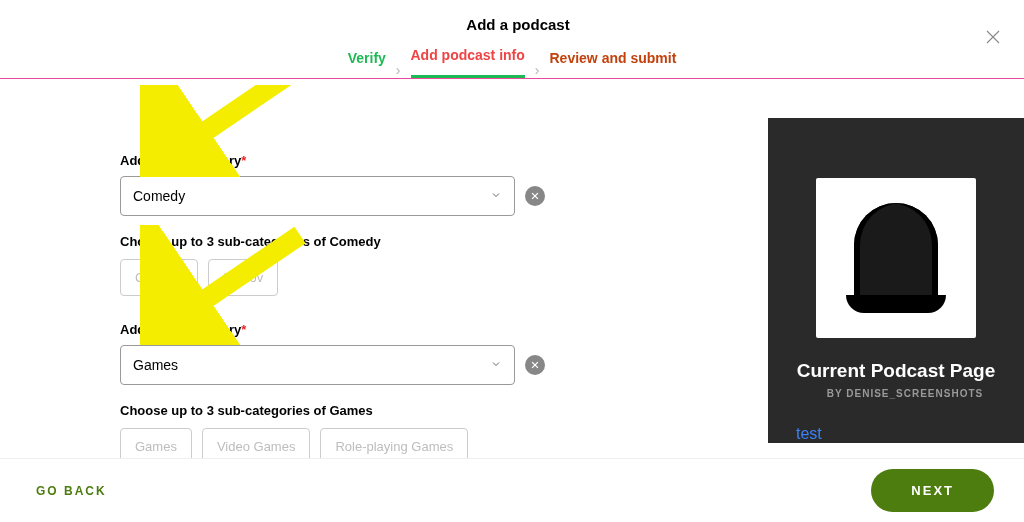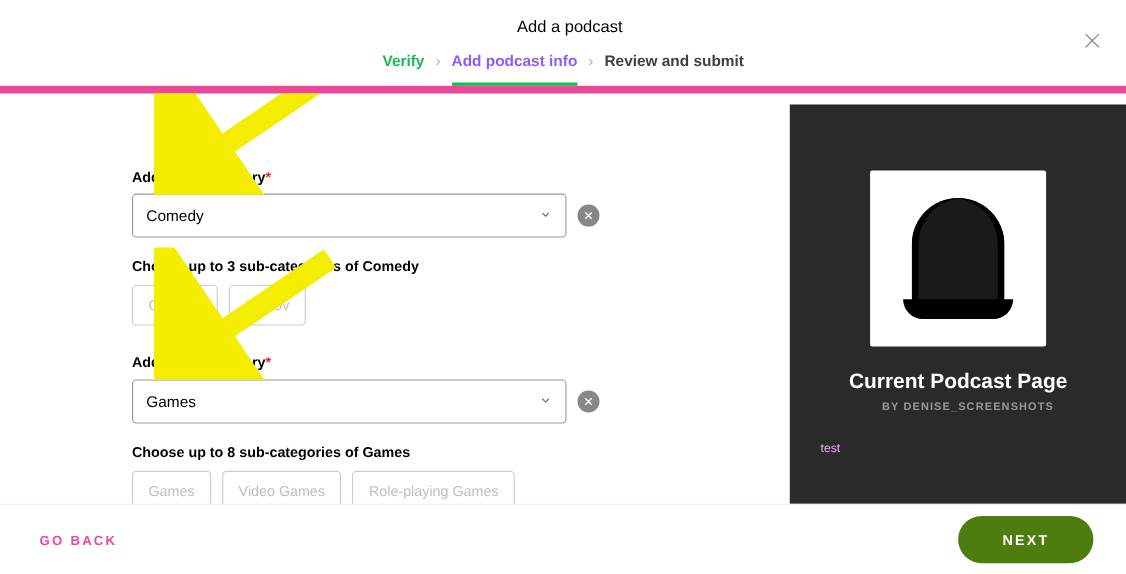--- a/index.html
+++ b/index.html
@@ -1,31 +1,31 @@
 <!DOCTYPE html>
 <html><head>
 <meta charset="utf-8">
 <style>
   * { box-sizing: border-box; margin: 0; padding: 0; }
   body { font-family: -apple-system, Helvetica, Arial, sans-serif; background:#fff; color:#000; width:1024px; height:522px; overflow:hidden; position:relative; }
 
   .header { text-align:center; padding:16px 0 0 0; position:relative; }
-  .title { font-size:15px; font-weight:400;padding-left:12px; }
+  .title { font-size:15px; font-weight:700;padding-left:12px; }
   .close { position:absolute; right:22px; top:28px; cursor:pointer; }
   .close svg { width:18px; height:18px; stroke:#888; }
 
-  .steps { display:flex; justify-content:center; gap:10px; margin-top:14px; font-size:14px; font-weight:700; border-bottom:7px solid #ec4899; padding-bottom:0; }
-  .step { color:#404040; padding-bottom:12px; }
+  .steps { display:flex; justify-content:center; gap:10px; margin-top:14px; font-size:14px; font-weight:700; border-bottom:1px solid #ec4899; padding-bottom:0;align-items:flex-end; }
+  .step { color:#c2410c; padding-bottom:12px; }
   .step.done { color:#1db954; }
-  .step.active { color:#8b5cf6; border-bottom:3px solid #1db954; }
+  .step.active { color:#ef4444; border-bottom:3px solid #1db954; }
   .chev { color:#b3b3b3; font-weight:400; }
 
-  .main { display:flex; height:392px; }
+  .main { display:flex; height:392px;align-items:center; }
   .left { flex:1; padding:50px 20px 0 120px; overflow:hidden; position:relative; }
-  .right { width:306px; background:#2a2a2a; color:#fff; margin-top:10px; display:flex; flex-direction:column; align-items:center; padding-top:60px; position:relative; }
+  .right { width:256px; background:#2a2a2a; color:#fff; margin-top:10px; display:flex; flex-direction:column; align-items:center; padding-top:60px; position:relative; }
 
   .field-label { font-size:13px; font-weight:700; margin:18px 0 8px 0; }
   .field-label .req { color:#e22; }
 
   .select-row { display:flex; align-items:center; gap:10px; }
   .select { width:395px; height:40px; border:1px solid #999; border-radius:4px; padding:0 12px; display:flex; align-items:center; justify-content:space-between; font-size:14px; cursor:pointer; }
   .select .caret svg { width:12px; height:12px; stroke:#666; }
   .remove { width:20px; height:20px; border-radius:50%; background:#878787; color:#fff; display:flex; align-items:center; justify-content:center; cursor:pointer; }
   .remove svg { width:10px; height:10px; stroke:#fff; }
 
@@ -33,24 +33,24 @@
   .chips { display:flex; gap:10px; }
   .chip { border:1px solid #ccc; border-radius:4px; padding:10px 14px; font-size:13px; color:#bdbdbd; cursor:pointer; }
 
   .cover { width:160px; height:160px; background:#fff; display:flex; align-items:center; justify-content:center; border-radius:2px; }
   .mic-shape { width:100px; height:110px; position:relative; }
   .mic-shape::before { content:""; position:absolute; left:8px; top:0; right:8px; bottom:10px; background:#1a1a1a; border-radius:50px 50px 8px 8px; box-shadow: inset -6px 0 0 #000, inset 6px 0 0 #000; }
   .mic-shape::after { content:""; position:absolute; left:0; bottom:0; right:0; height:18px; background:#000; border-radius:0 0 60px 60px; }
 
   .pod-title { font-size:19px; font-weight:700; margin-top:22px; color:#fff; text-align:center; }
   .pod-by { font-size:10px; letter-spacing:1px; color:#999; margin-top:6px; font-weight:600;padding-left:18px; }
-  .pod-desc { align-self:flex-start; margin-left:28px; margin-top:26px; font-size:11px; color:#f0abfc; }
+  .pod-desc { align-self:flex-start; margin-left:28px; margin-top:26px; font-size:16px; color:#3b82f6; }
 
   .footer { position:absolute; bottom:0; left:0; right:0; height:64px; border-top:1px solid #eee; display:flex; align-items:center; justify-content:space-between; padding:0 30px 0 36px; background:#fff; }
-  .goback { font-size:12px; font-weight:700; letter-spacing:2px; color:#ec4899; cursor:pointer; }
+  .goback { font-size:12px; font-weight:700; letter-spacing:2px; color:#4d7c0f; cursor:pointer; }
   .next { background:#4d7c0f; color:#fff; font-weight:700; font-size:13px; letter-spacing:2px; border:none; border-radius:30px; padding:14px 40px; cursor:pointer; }
 
   .arrow { position:absolute; pointer-events:none; }
   .arrow svg { display:block; }
 </style>
 </head>
 <body>
 
 <div class="header">
   <div class="title">Add a podcast</div>
@@ -123,21 +123,21 @@
         <span class="caret"><svg viewBox="0 0 24 24" fill="none" stroke-width="2">
               <path d="M6 9l6 6 6-6"></path>
             </svg></span>
       </div>
       <div class="remove">
         <svg viewBox="0 0 24 24" fill="none" stroke-width="3">
             <path d="M5 5 L19 19 M19 5 L5 19"></path>
           </svg>
       </div>
     </div>
-    <div class="sub-label">Choose up to 8 sub-categories of Games</div>
+    <div class="sub-label">Choose up to 3 sub-categories of Games</div>
     <div class="chips">
       <div class="chip">Games</div>
       <div class="chip">Video Games</div>
       <div class="chip">Role-playing Games</div>
     </div>
 
   </div>
 
   <div class="right">
     <div class="cover">

